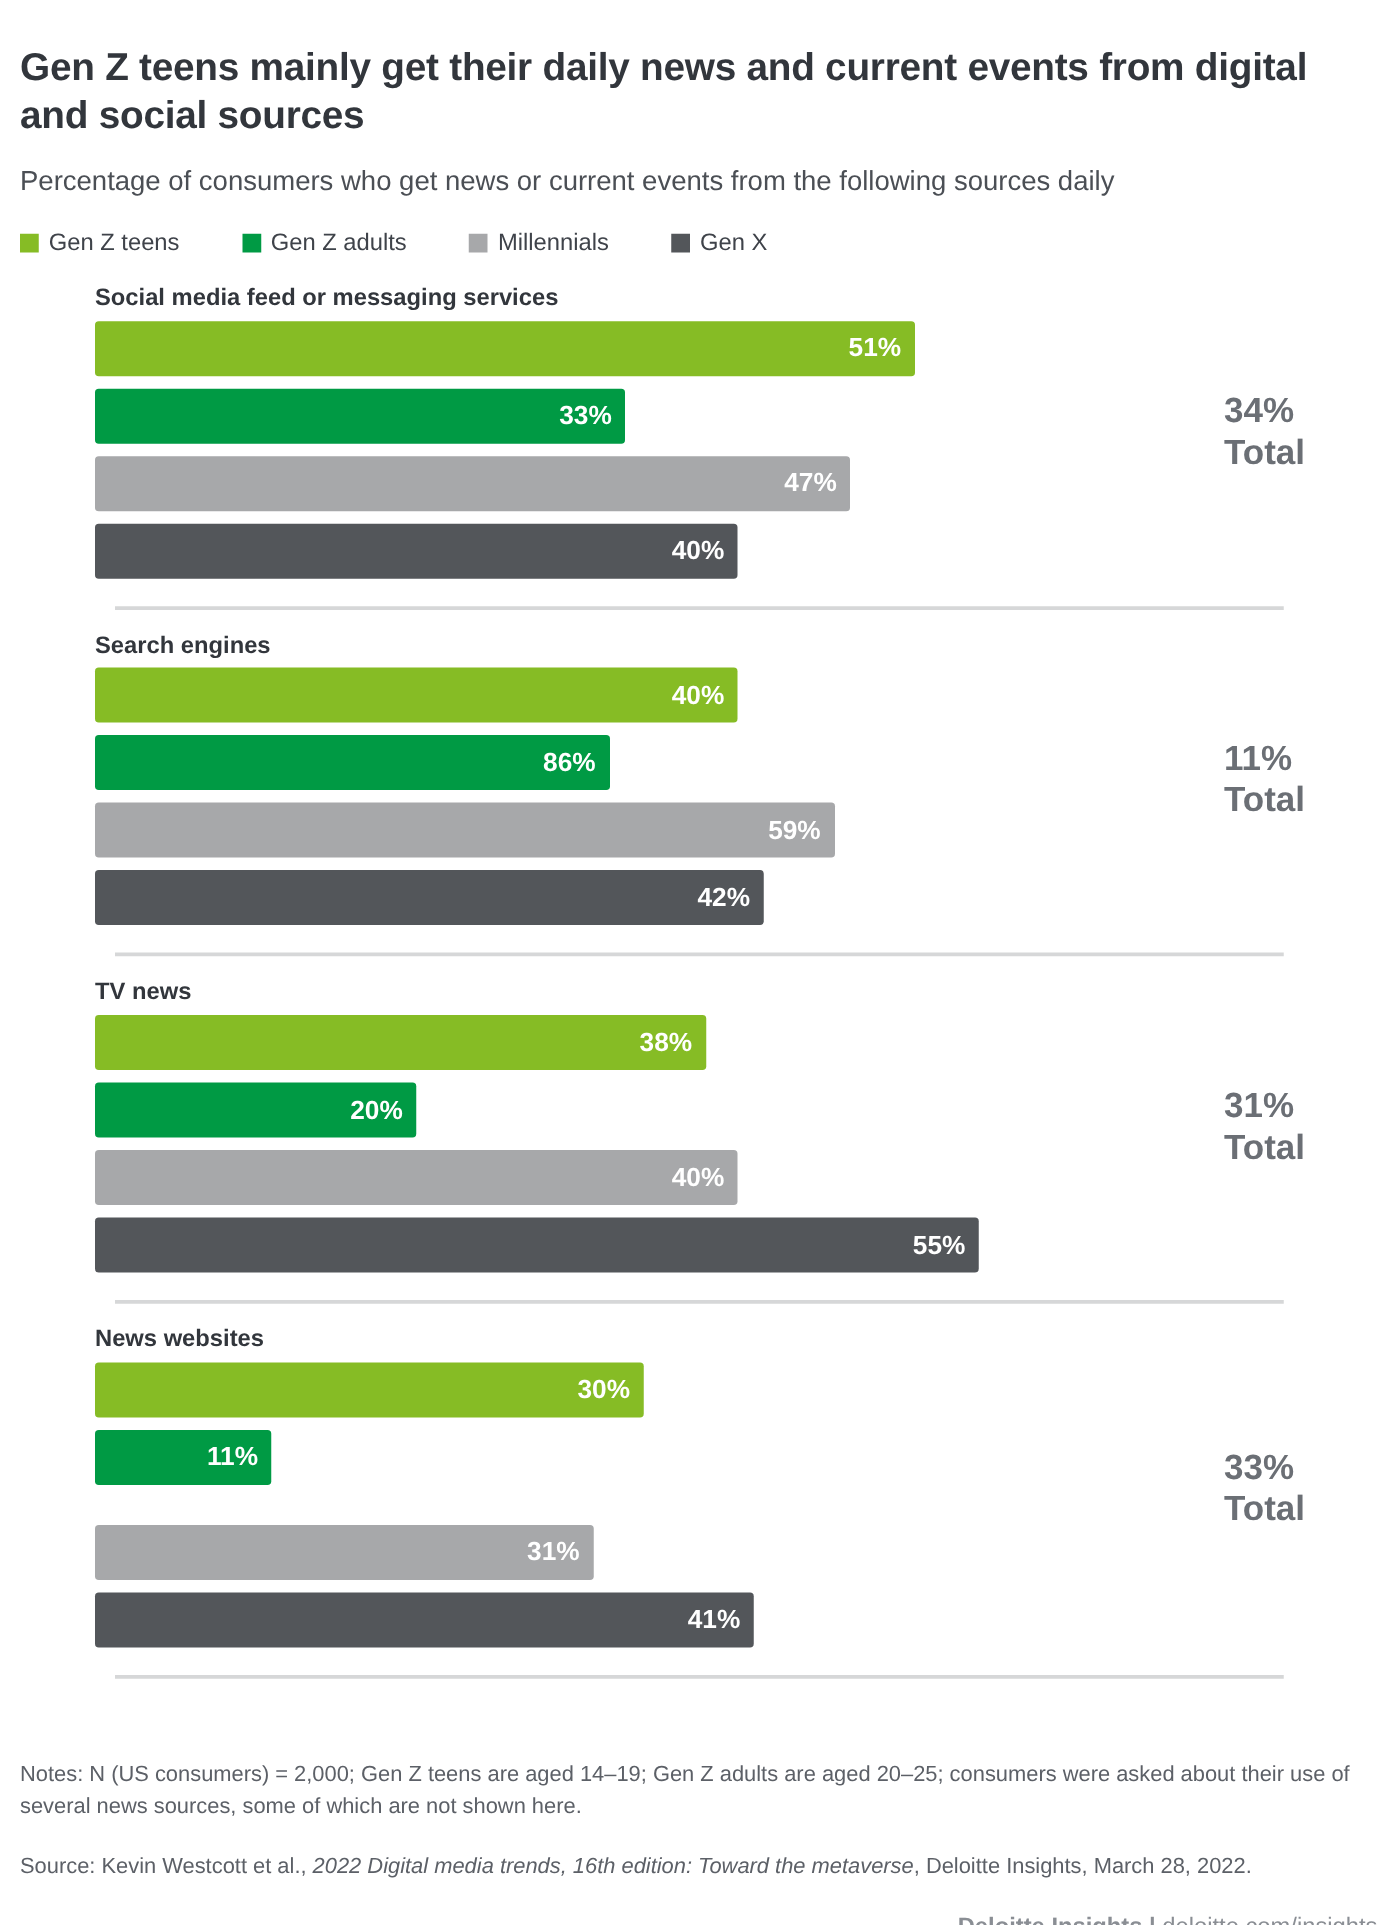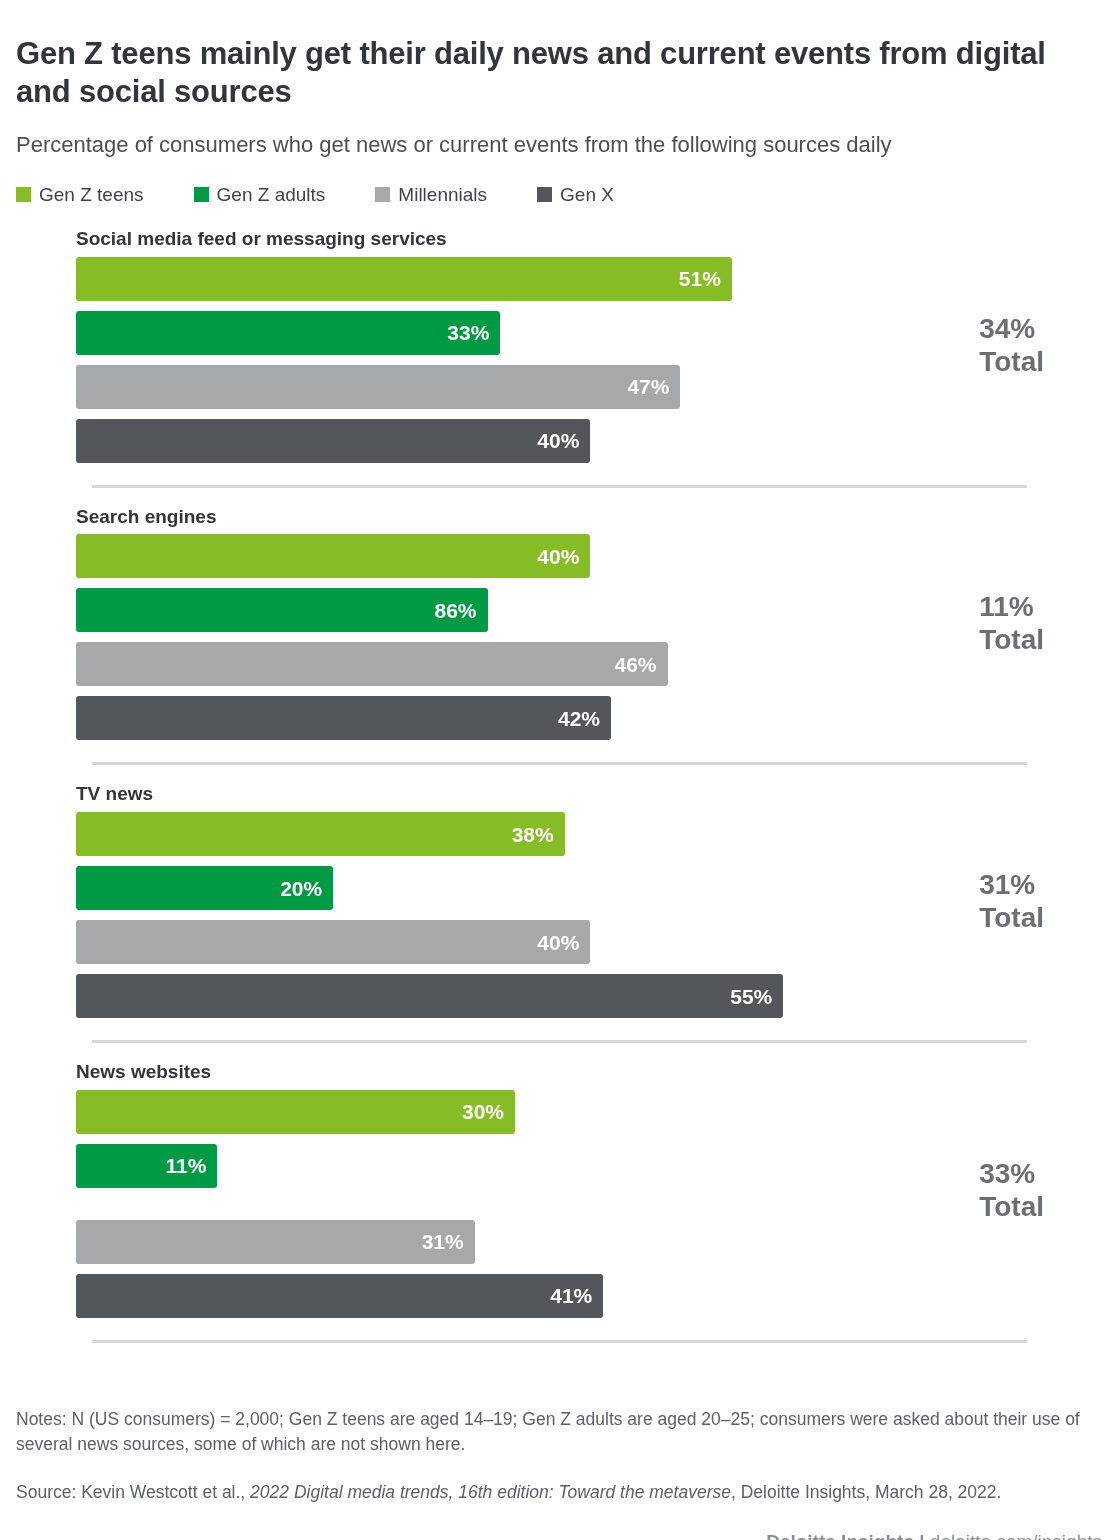--- a/index.html
+++ b/index.html
@@ -225,21 +225,21 @@
                 <span class="bar-value">40%</span>
               </div>
             </div>
             <div class="bar-row">
               <div class="bar" style="background: rgb(0, 154, 68); width: 411.52px;">
                 <span class="bar-value">86%</span>
               </div>
             </div>
             <div class="bar-row">
               <div class="bar" style="background: rgb(167, 168, 170); width: 591.56px;">
-                <span class="bar-value">46%</span>
+                <span class="bar-value">59%</span>
               </div>
             </div>
             <div class="bar-row">
               <div class="bar" style="background: rgb(83, 86, 90); width: 535px;">
                 <span class="bar-value">42%</span>
               </div>
             </div>
           </div>
           <div class="total"><span>11%</span><span class="total-word">Total</span></div>
         </div>

